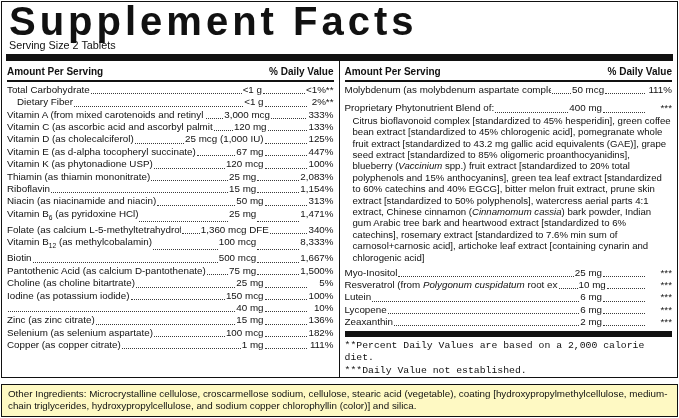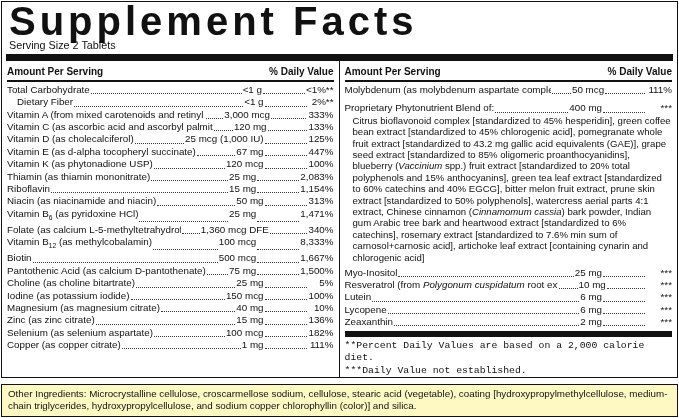--- a/index.html
+++ b/index.html
@@ -219,21 +219,20 @@
               <span class="dv">5%</span>
             </div>
             <div class="row">
               <span class="nm">Iodine (as potassium iodide)</span>
               <span class="ldr"></span>
               <span class="amt">150 mcg</span>
               <span class="ldr ldr2"></span>
               <span class="dv">100%</span>
             </div>
             <div class="row">
-              <span class="nm">Magnesium (as magnesium citrate)</span>
               <span class="ldr"></span>
               <span class="amt">40 mg</span>
               <span class="ldr ldr2"></span>
               <span class="dv">10%</span>
             </div>
             <div class="row">
               <span class="nm">Zinc (as zinc citrate)</span>
               <span class="ldr"></span>
               <span class="amt">15 mg</span>
               <span class="ldr ldr2"></span>

